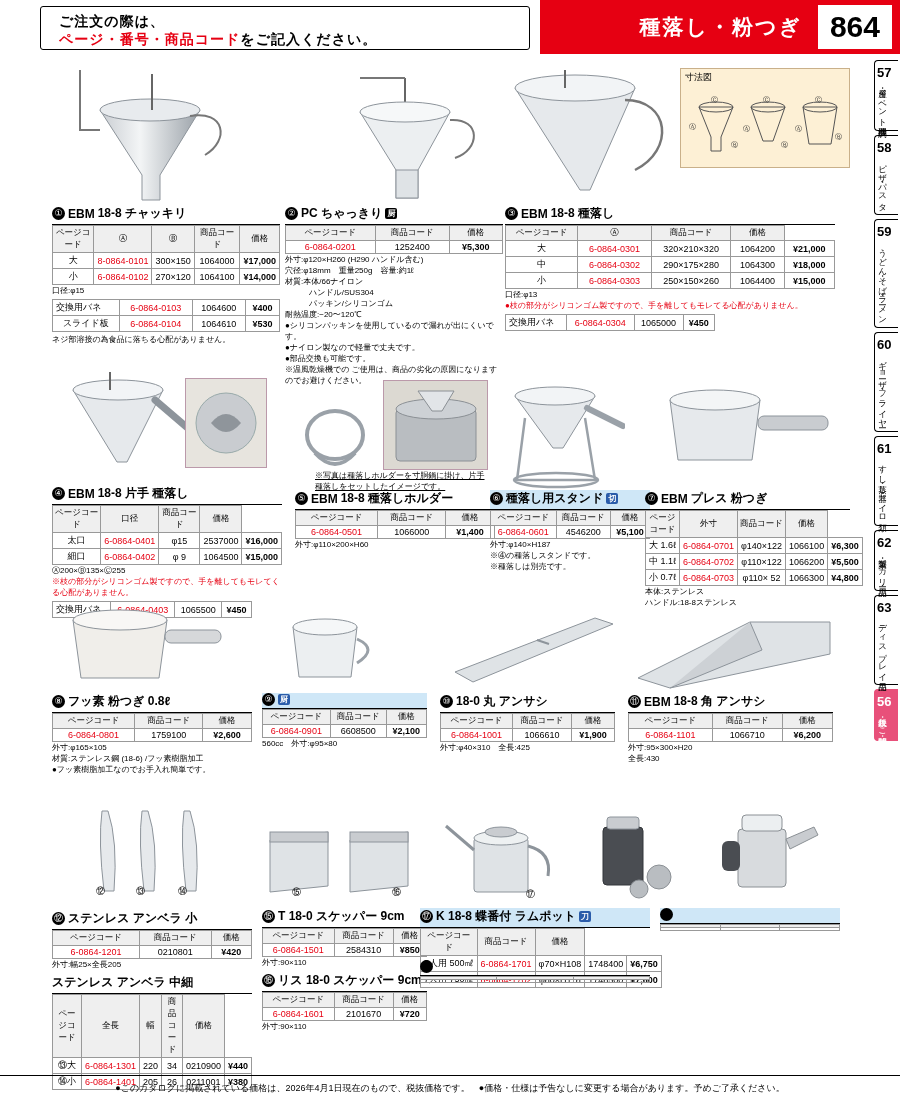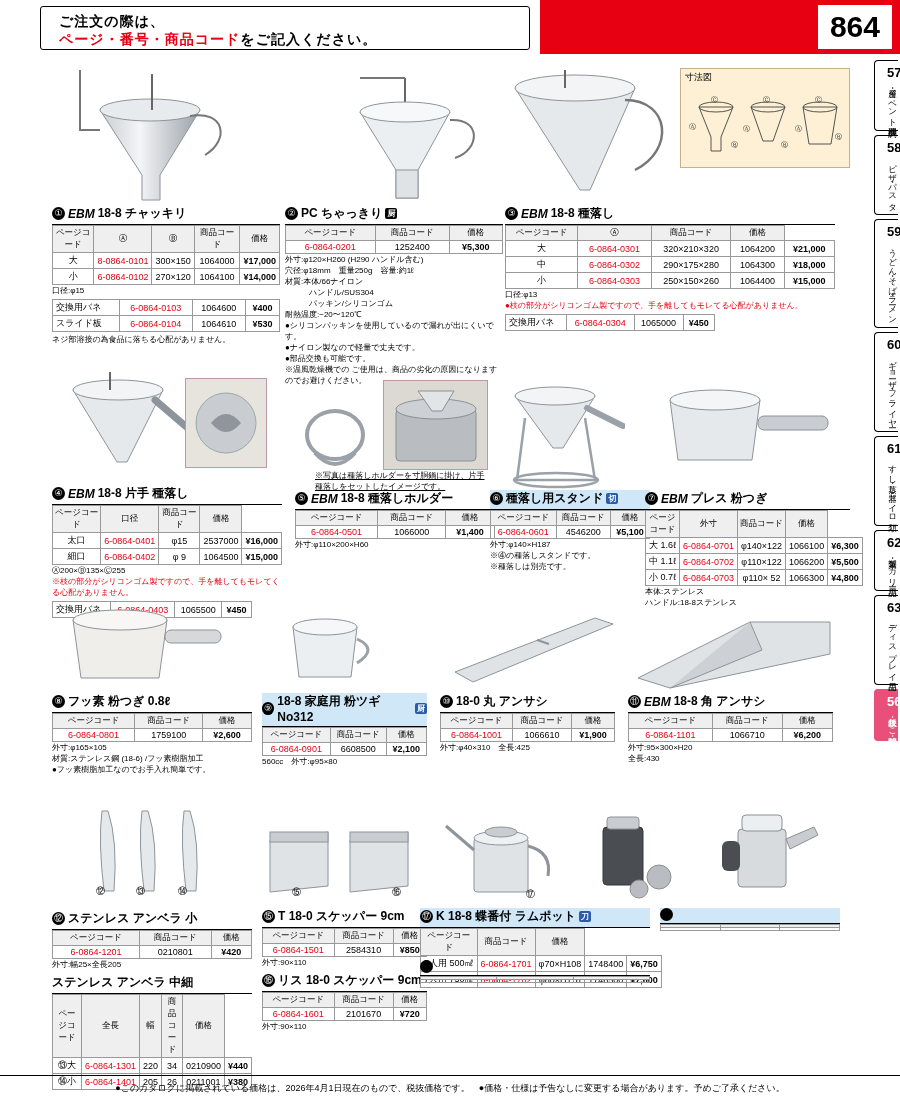--- a/index.html
+++ b/index.html
@@ -32,40 +32,40 @@
   .hdr-title { font-size: 21px; font-weight: bold; letter-spacing: 2px; margin-right: 16px; }
   .hdr-page {
     background: #fff; color: #000; font-size: 30px; font-weight: bold;
     padding: 0 12px; height: 44px; line-height: 44px; margin-right: 8px;
   }
 
   
   .rail { position: absolute; right: 0; top: 60px; width: 26px; }
   .tab {
     width: 24px; margin-bottom: 4px; border: 1px solid #000; border-right: none;
-    background: #fff; padding: 4px 2px 6px 12px; text-align: left;
+    background: #fff; padding: 4px 2px 6px 2px; text-align: left;
     border-radius: 4px 0 0 4px;
   }
   .tab .num { font-size: 13px; font-weight: bold; display: block; margin-bottom: 3px; }
   .tab .lbl {
     writing-mode: vertical-rl; font-size: 8.5px; line-height: 11px; margin: 0 auto;
     letter-spacing: 0px; height: auto;
   }
   .tab.active { background: #e8507a; color: #fff; border-color: #e8507a; }
   .tab.active .num { color: #fff; }
 
   
   .blk { position: absolute; }
   .title { font-size: 12px; font-weight: bold; display: flex; align-items: center; gap: 3px; }
   .title .circ {
     display: inline-block; width: 13px; height: 13px; line-height: 13px;
     border-radius: 50%; background: #000; color: #fff; font-size: 9px; text-align: center;
     font-weight: normal;
   }
-  .title .em { font-style: italic; }
+  .title .em { }
   .title-bar { border-bottom: 1.5px solid #000; padding-bottom: 2px; }
 
   table.spec { border-collapse: collapse; font-size: 9px; width: 100%; }
   table.spec th {
     background: #efefef; border: 1px solid #999; font-weight: normal; padding: 1px 2px;
     font-size: 8.5px; text-align: center;
   }
   table.spec td { border: 1px solid #999; padding: 1px 3px; text-align: center; white-space: nowrap; }
   td.code { color: #e60012; font-weight: normal; }
   td.price { text-align: right; font-weight: bold; }
@@ -95,20 +95,21 @@
 <div class="page">
 
   <div class="header">
     <div class="hdr-left">
       <div class="l1">ご注文の際は、</div>
       <div class="l2">
         <span class="red">ページ・番号・商品コード</span><span>をご記入ください。</span>
       </div>
     </div>
     <div class="hdr-right">
+      <div class="hdr-title">種落し・粉つぎ</div>
       <div class="hdr-page">864</div>
     </div>
   </div>
 
   <div class="rail">
     <div class="tab">
       <span class="num">57</span>
       <span class="lbl">屋台・イベント調理機器</span>
     </div>
     <div class="tab">
@@ -216,21 +217,21 @@
     <div class="note">口径:φ15</div>
     <table class="spec" style="margin-top:3px">
       <tbody>
           <tr>
         <td style="text-align:left">交換用バネ</td>
         <td class="code">6-0864-0103</td>
         <td>1064600</td>
         <td class="price">¥400</td>
       </tr>
       <tr>
-        <td style="text-align:left">スライド板</td>
+        <td style="text-align:center">スライド板</td>
         <td class="code">6-0864-0104</td>
         <td>1064610</td>
         <td class="price">¥530</td>
       </tr>
     </tbody>
       </table>
     <div class="note" style="margin-top:2px">ネジ部溶接の為食品に落ちる心配がありません。</div>
   </div>
 
   <div class="blk" style="left:300px; top:70px; width:200px; height:140px;">
@@ -545,21 +546,20 @@
   <div class="blk" style="left:275px; top:605px; width:110px; height:85px;">
     <svg width="110" height="85">
       <path d="M18 22 L82 22 L76 72 L24 72 Z" fill="#eceff1" stroke="#8d949b"></path>
       <ellipse cx="50" cy="22" rx="32" ry="8" fill="#f5f7f8" stroke="#8d949b"></ellipse>
       <path d="M82 34 q22 10 0 24" fill="none" stroke="#9aa1a8" stroke-width="3"></path>
     </svg>
   </div>
   <div class="blk" style="left:262px; top:693px; width:165px;">
     <div class="title title-bar" style="background:#cfe7f7">
       <span class="circ">⑨</span>
-      <span>18-8 家庭用 粉ツギ No312</span>
       <span class="badge blue">厨</span>
     </div>
     <table class="spec">
       <tbody>
           <tr>
         <th>ページコード</th>
         <th>商品コード</th>
         <th>価格</th>
       </tr>
       <tr>

